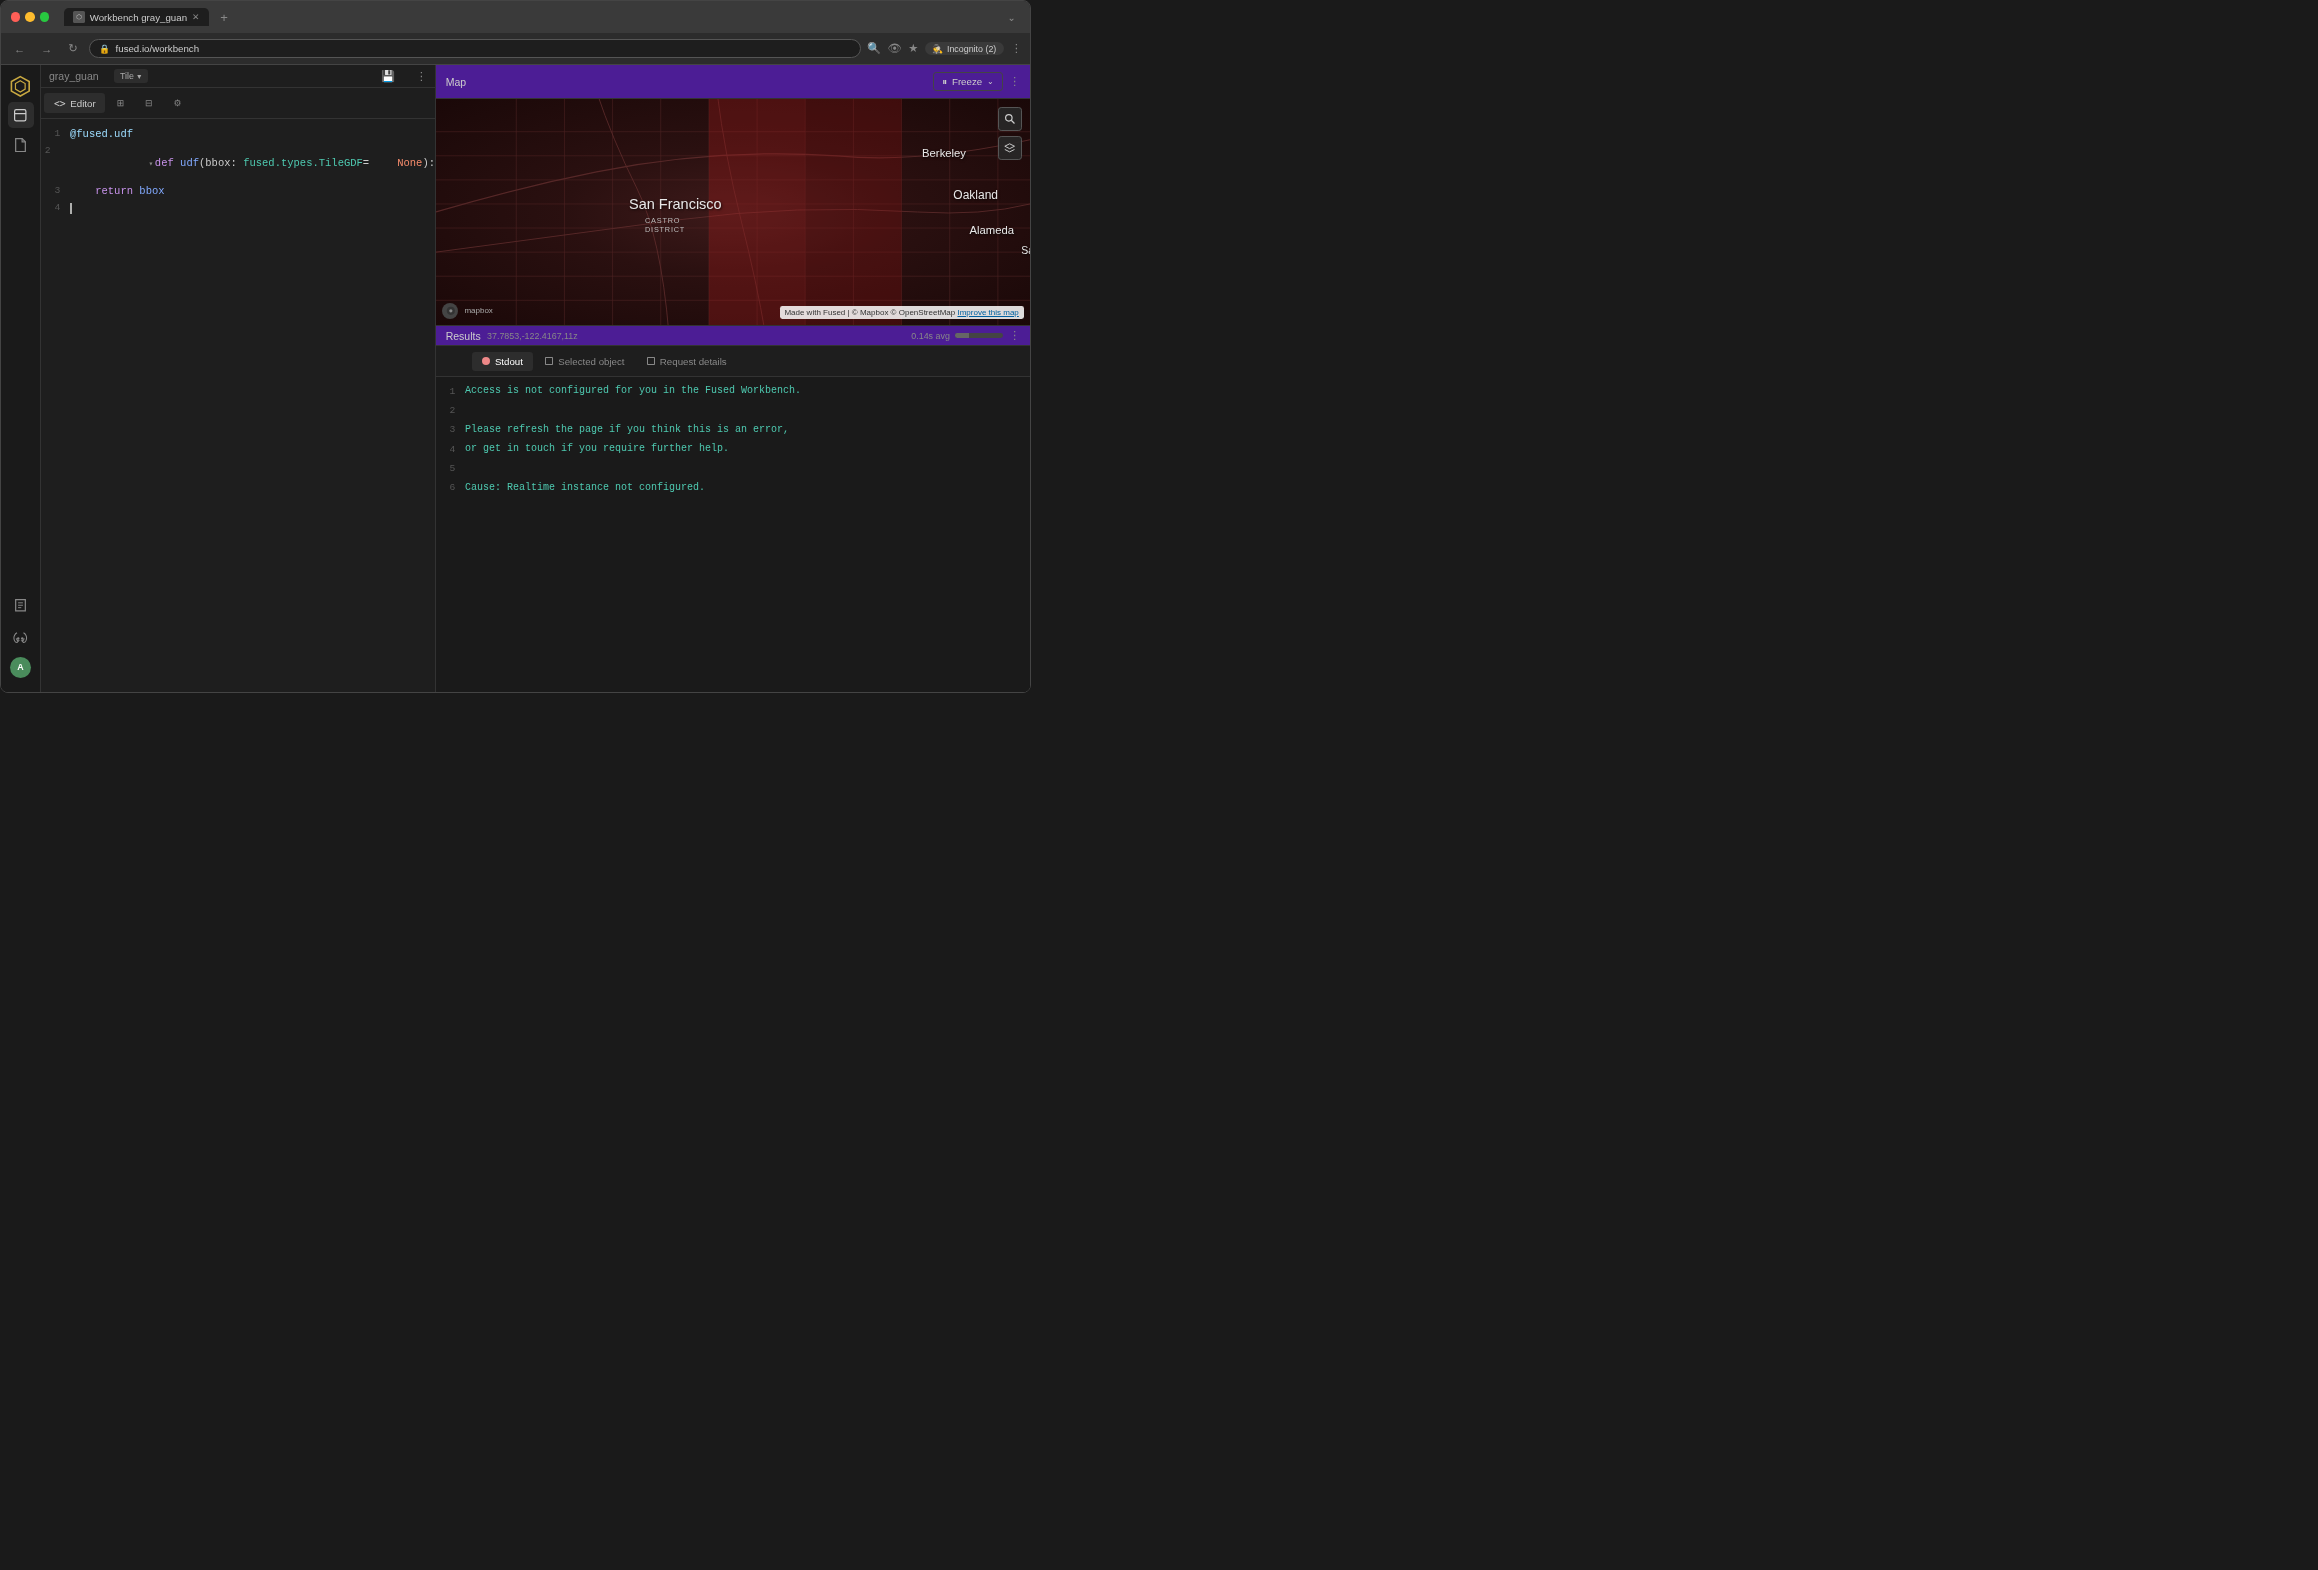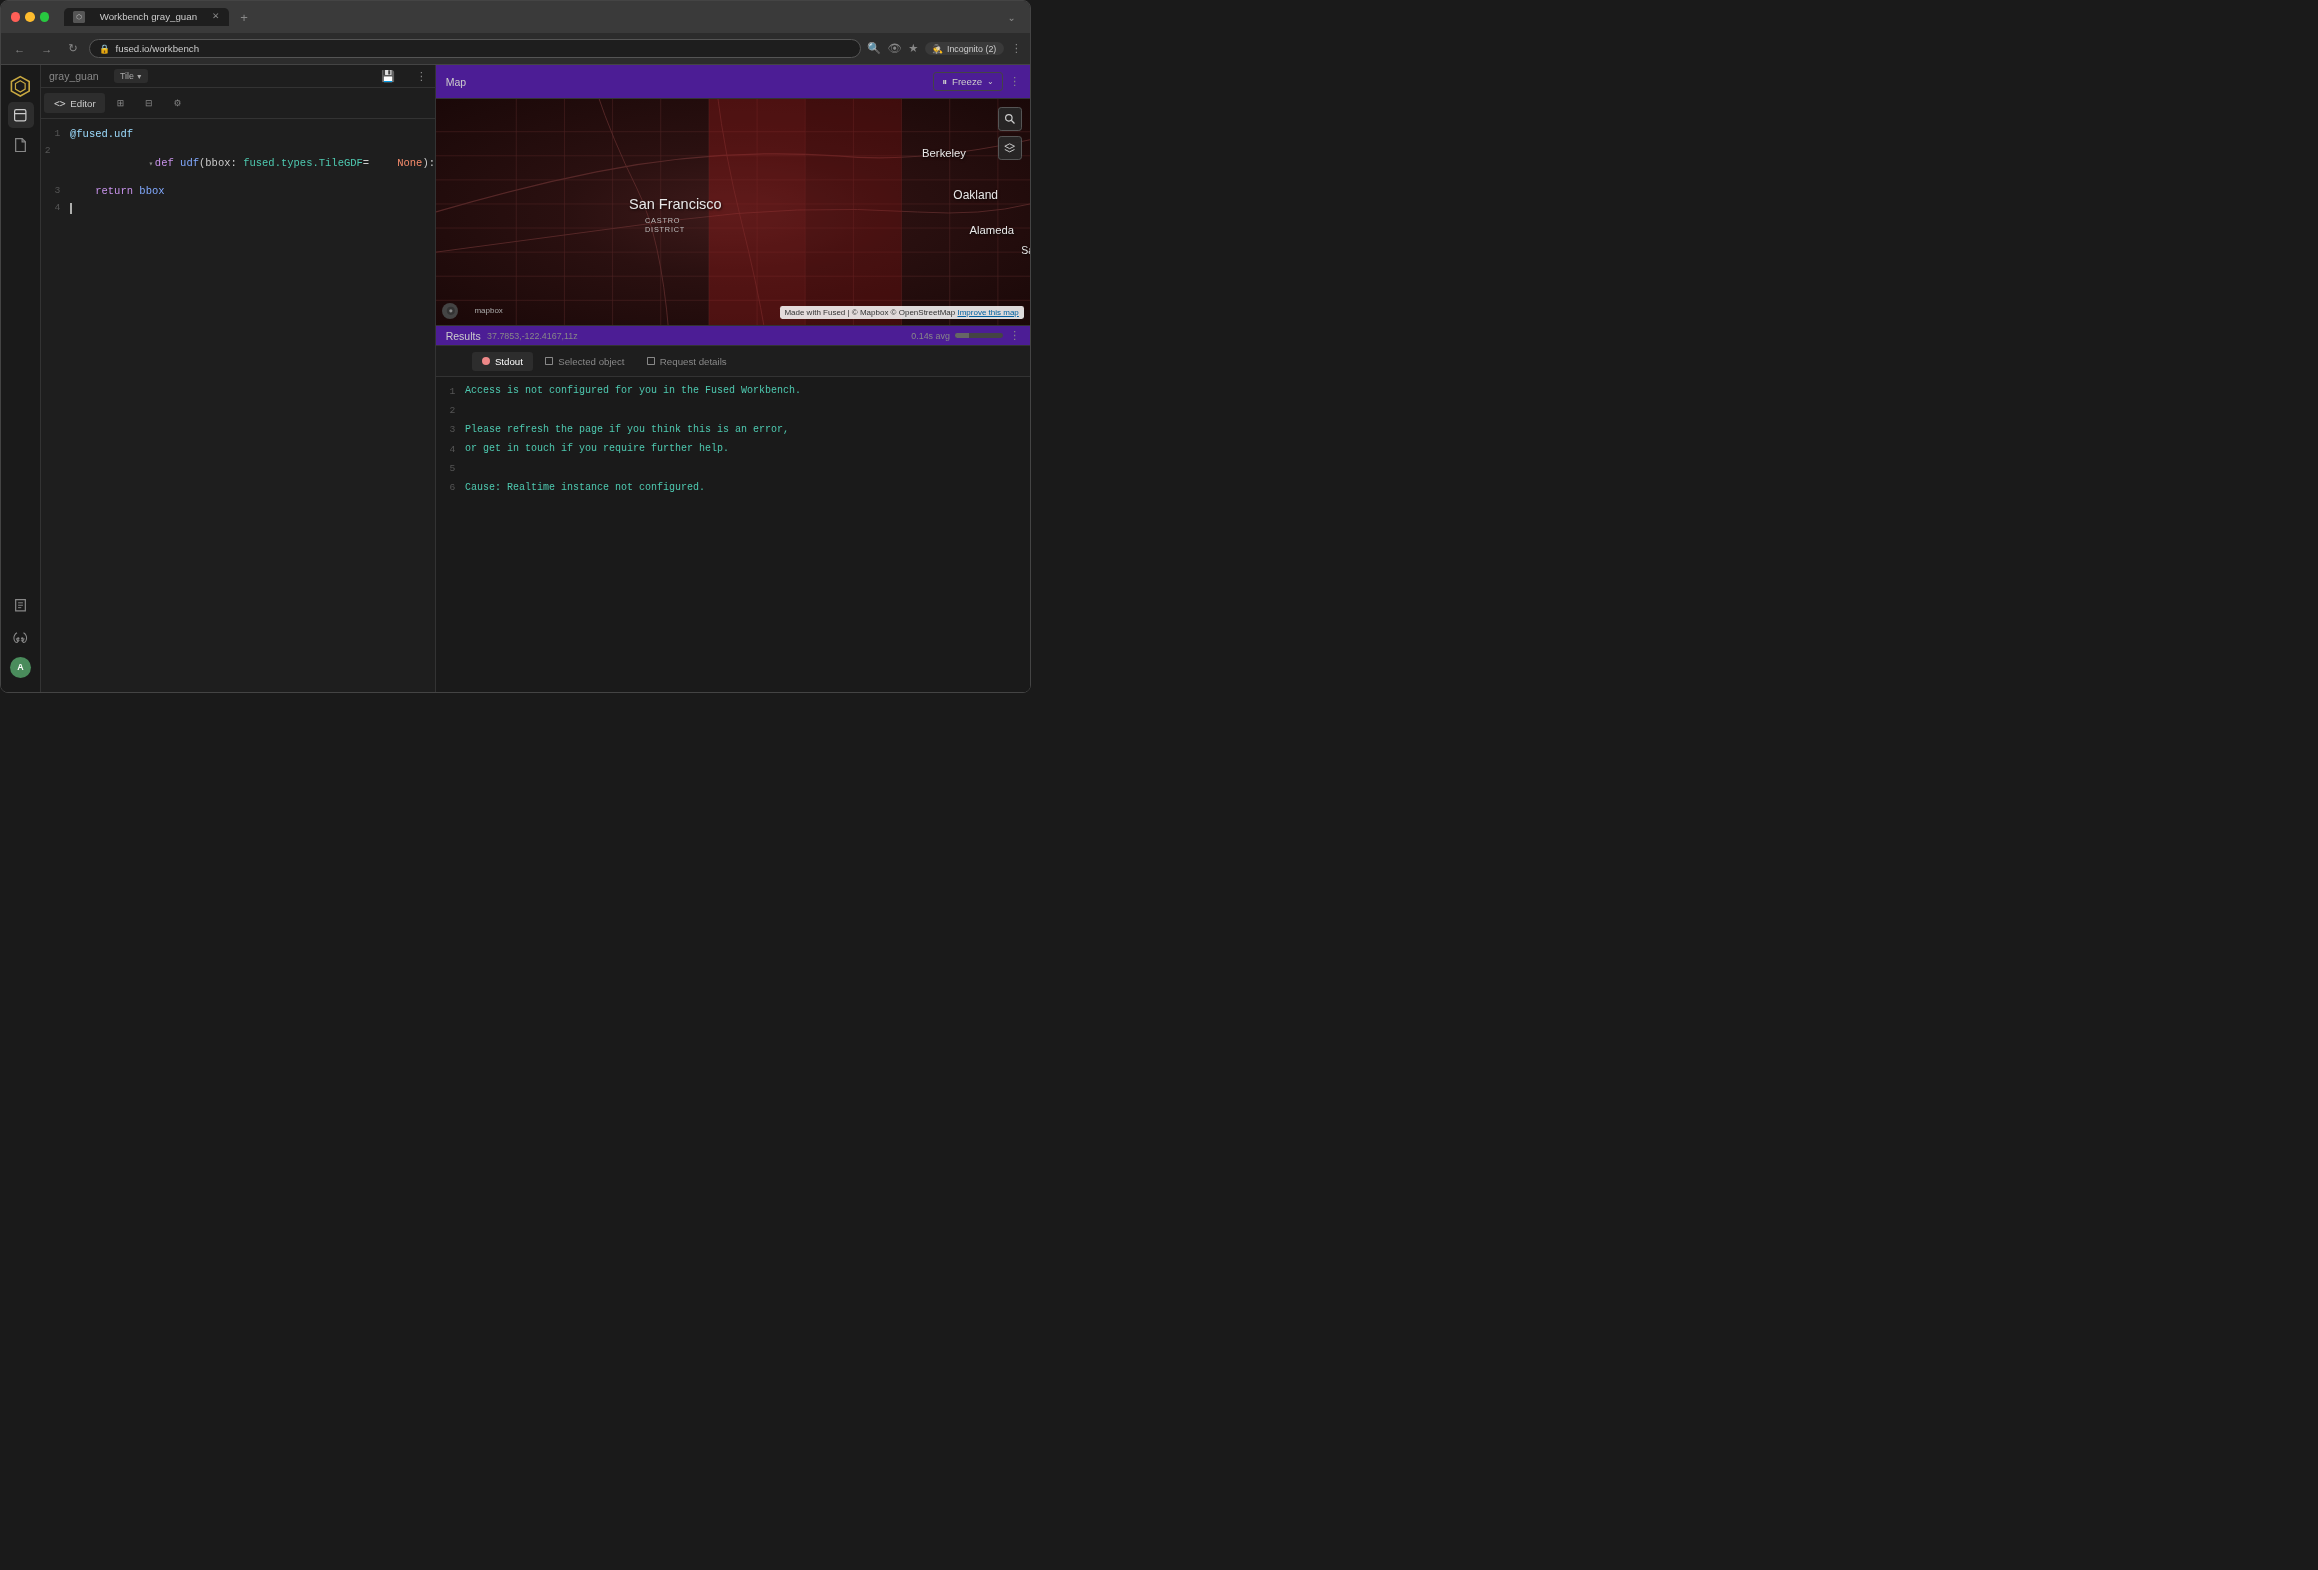--- a/index.html
+++ b/index.html
@@ -7,21 +7,21 @@
 
     
     .browser-chrome { background: #2c2c2c; border-radius: 8px; overflow: hidden; height: 693px; display: flex; flex-direction: column; border: 0.8px solid #444; }
     .title-bar { background: #3a3a3a; display: flex; align-items: center; padding: 8px 9.7px; gap: 6.4px; height: 32px; }
     .traffic-lights { display: flex; gap: 4.8px; }
     .traffic-light { width: 9.7px; height: 9.7px; border-radius: 50%; }
     .tl-red { background: #ff5f57; }
     .tl-yellow { background: #febc2e; }
     .tl-green { background: #28c840; }
     .tab-bar { display: flex; align-items: center; flex: 1; gap: 6.4px; padding-left: 8px; }
-    .tab { background: #1e1e1e; border-radius: 4.8px 4.8px 0 0; padding: 3.2px 9.7px; display: flex; align-items: flex-start; gap: 15px; font-size: 9.7px; color: #ccc; }
+    .tab { background: #1e1e1e; border-radius: 4.8px 4.8px 0 0; padding: 3.2px 9.7px; display: flex; align-items: center; gap: 5px; font-size: 9.7px; color: #ccc; }
     .tab-icon { width: 11.3px; height: 11.3px; background: #555; border-radius: 1.6px; display: flex; align-items: center; justify-content: center; font-size: 6.4px; }
     .tab-close { color: #888; font-size: 8.9px; cursor: pointer; }
     .new-tab { color: #888; font-size: 13px; cursor: pointer; padding: 0 4.8px; }
     .tab-overflow { color: #888; font-size: 9.7px; padding: 0 4.8px; }
 
     
     .address-bar { background: #2c2c2c; display: flex; align-items: center; padding: 4.8px 8px; gap: 6.4px; height: 32px; border-bottom: 0.8px solid #444; }
     .nav-btn { color: #888; font-size: 11.3px; cursor: pointer; padding: 1.6px 4.8px; }
     .address-input { background: #1e1e1e; border: 0.8px solid #555; border-radius: 16px; padding: 3.2px 9.7px; color: #ccc; font-size: 9.7px; flex: 1; display: flex; align-items: center; gap: 4.8px; }
     .address-icon { color: #888; font-size: 8.9px; }
@@ -81,21 +81,21 @@
 
     
     .map-container { flex: 1; position: relative; overflow: hidden; background: #1a1a1a; max-height: 226px; }
     .map-bg { width: 100%; height: 100%; background: radial-gradient(ellipse at center, #3d1a1a 0%, #2a1010 40%, #1a0808 100%); position: relative; overflow: hidden; }
     .map-city-label { position: absolute; color: #e8e8e8; font-size: 14.5px; font-weight: 400; text-shadow: 0.8px 0.8px 2.4px rgba(0,0,0,0.8); }
     .map-small-label { position: absolute; color: #bbb; font-size: 8.9px; font-weight: 500; }
     .map-toolbar { position: absolute; top: 8px; right: 8px; display: flex; flex-direction: column; gap: 4.8px; }
     .map-tool-btn { width: 24px; height: 24px; background: rgba(40,40,40,0.9); border: 0.8px solid #555; border-radius: 3.2px; display: flex; align-items: center; justify-content: center; color: #ccc; font-size: 11.3px; cursor: pointer; }
     .map-attribution { position: absolute; bottom: 6.4px; right: 6.4px; background: rgba(255,255,255,0.85); border-radius: 2.4px; padding: 1.6px 4.8px; font-size: 8px; color: #333; }
     .attribution-link { color: #0060a0; text-decoration: underline; cursor: pointer; }
-    .mapbox-logo { position: absolute; bottom: 6.4px; left: 6.4px; display: flex; align-items: center; gap: 16px; }
+    .mapbox-logo { position: absolute; bottom: 6.4px; left: 6.4px; display: flex; align-items: center; gap: 6px; }
     .mapbox-circle { width: 16px; height: 16px; background: #444; border-radius: 50%; display: flex; align-items: center; justify-content: center; }
 
     
     .map-roads { position: absolute; top: 0; left: 0; width: 100%; height: 100%; }
 
     
     .results-panel { background: #1a1a1a; border-top: 0.8px solid #333; display: flex; flex-direction: column; flex: 1; }
     .results-header { display: flex; align-items: center; padding: 4.8px 9.7px; border-bottom: 0.8px solid #333; height: 20px; background: #4c1d95; }
     .results-title { color: #ccc; font-size: 10.5px; font-weight: 500; }
     .results-coords { color: #888; font-size: 8.9px; margin-left: 6.4px; }

